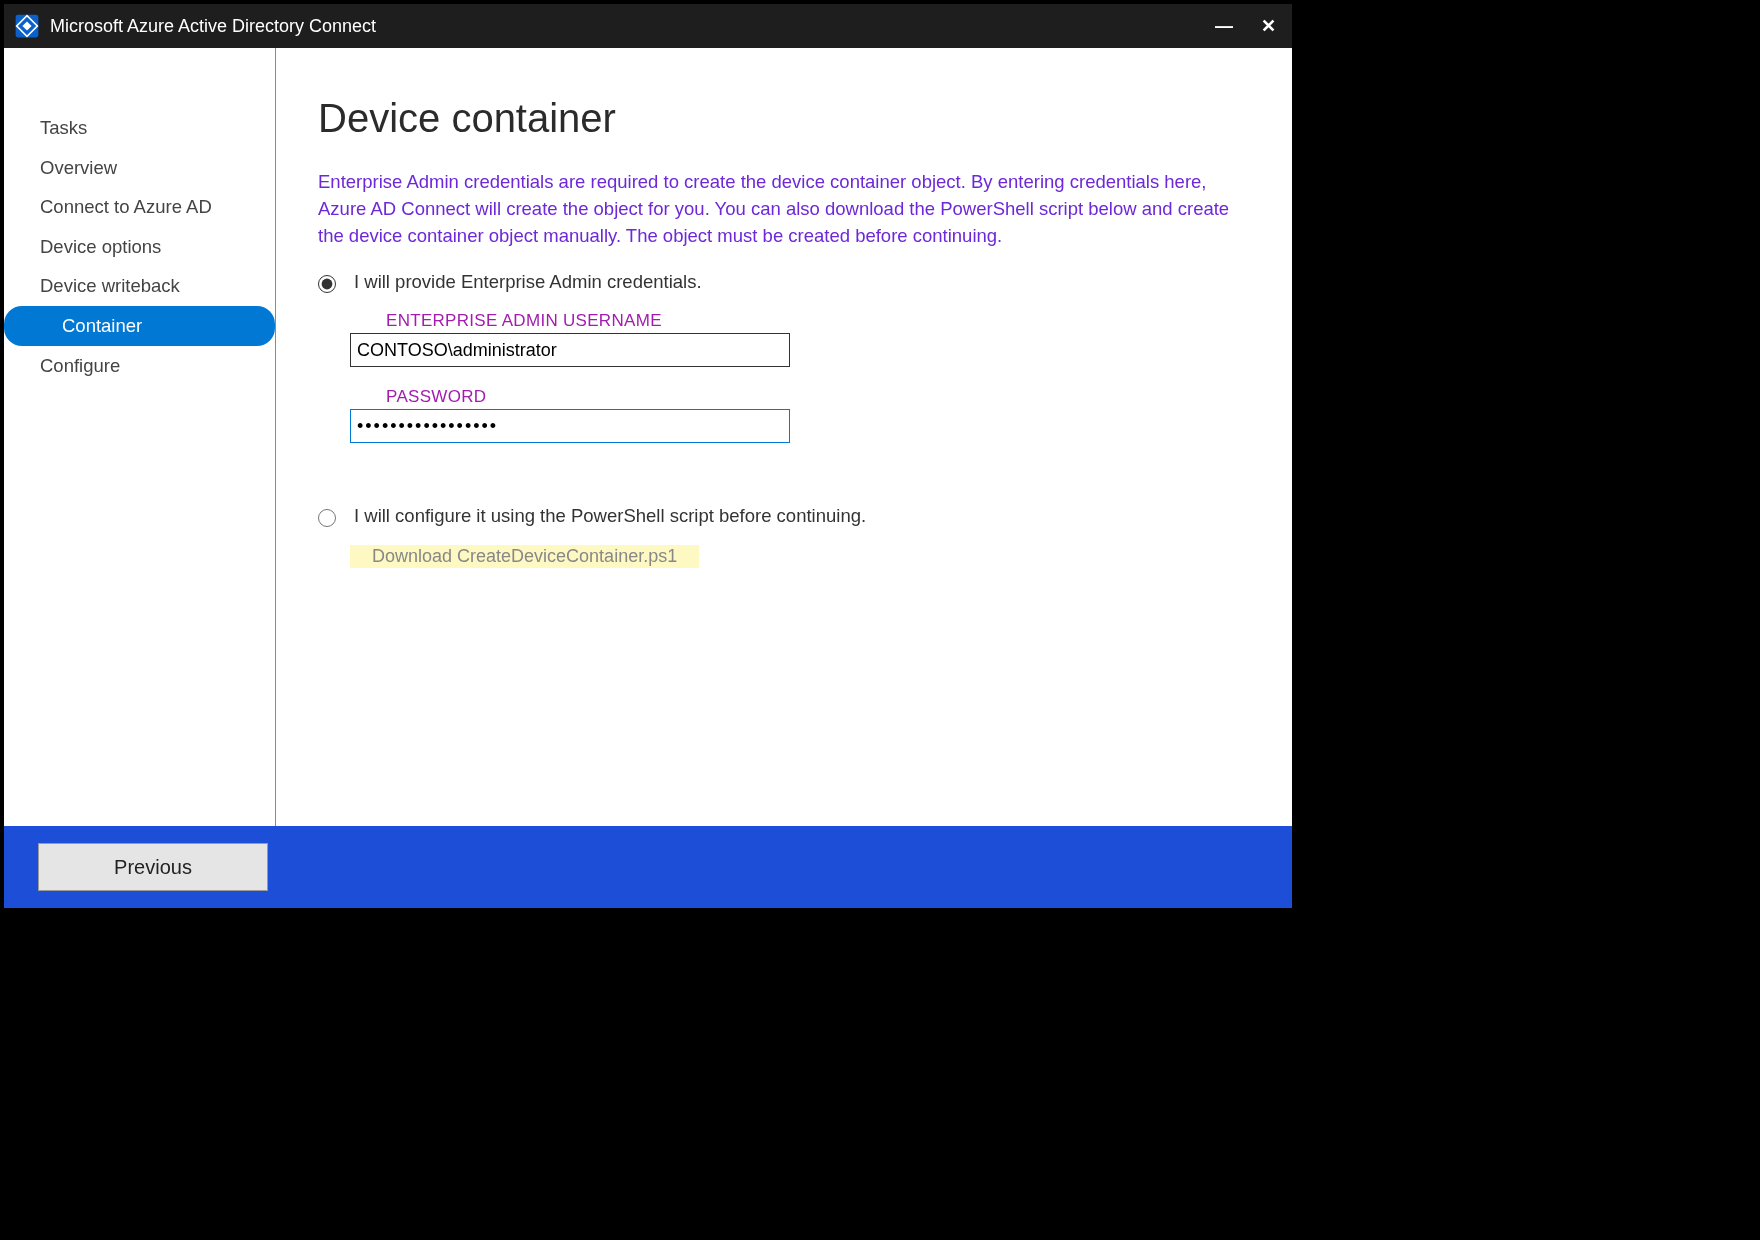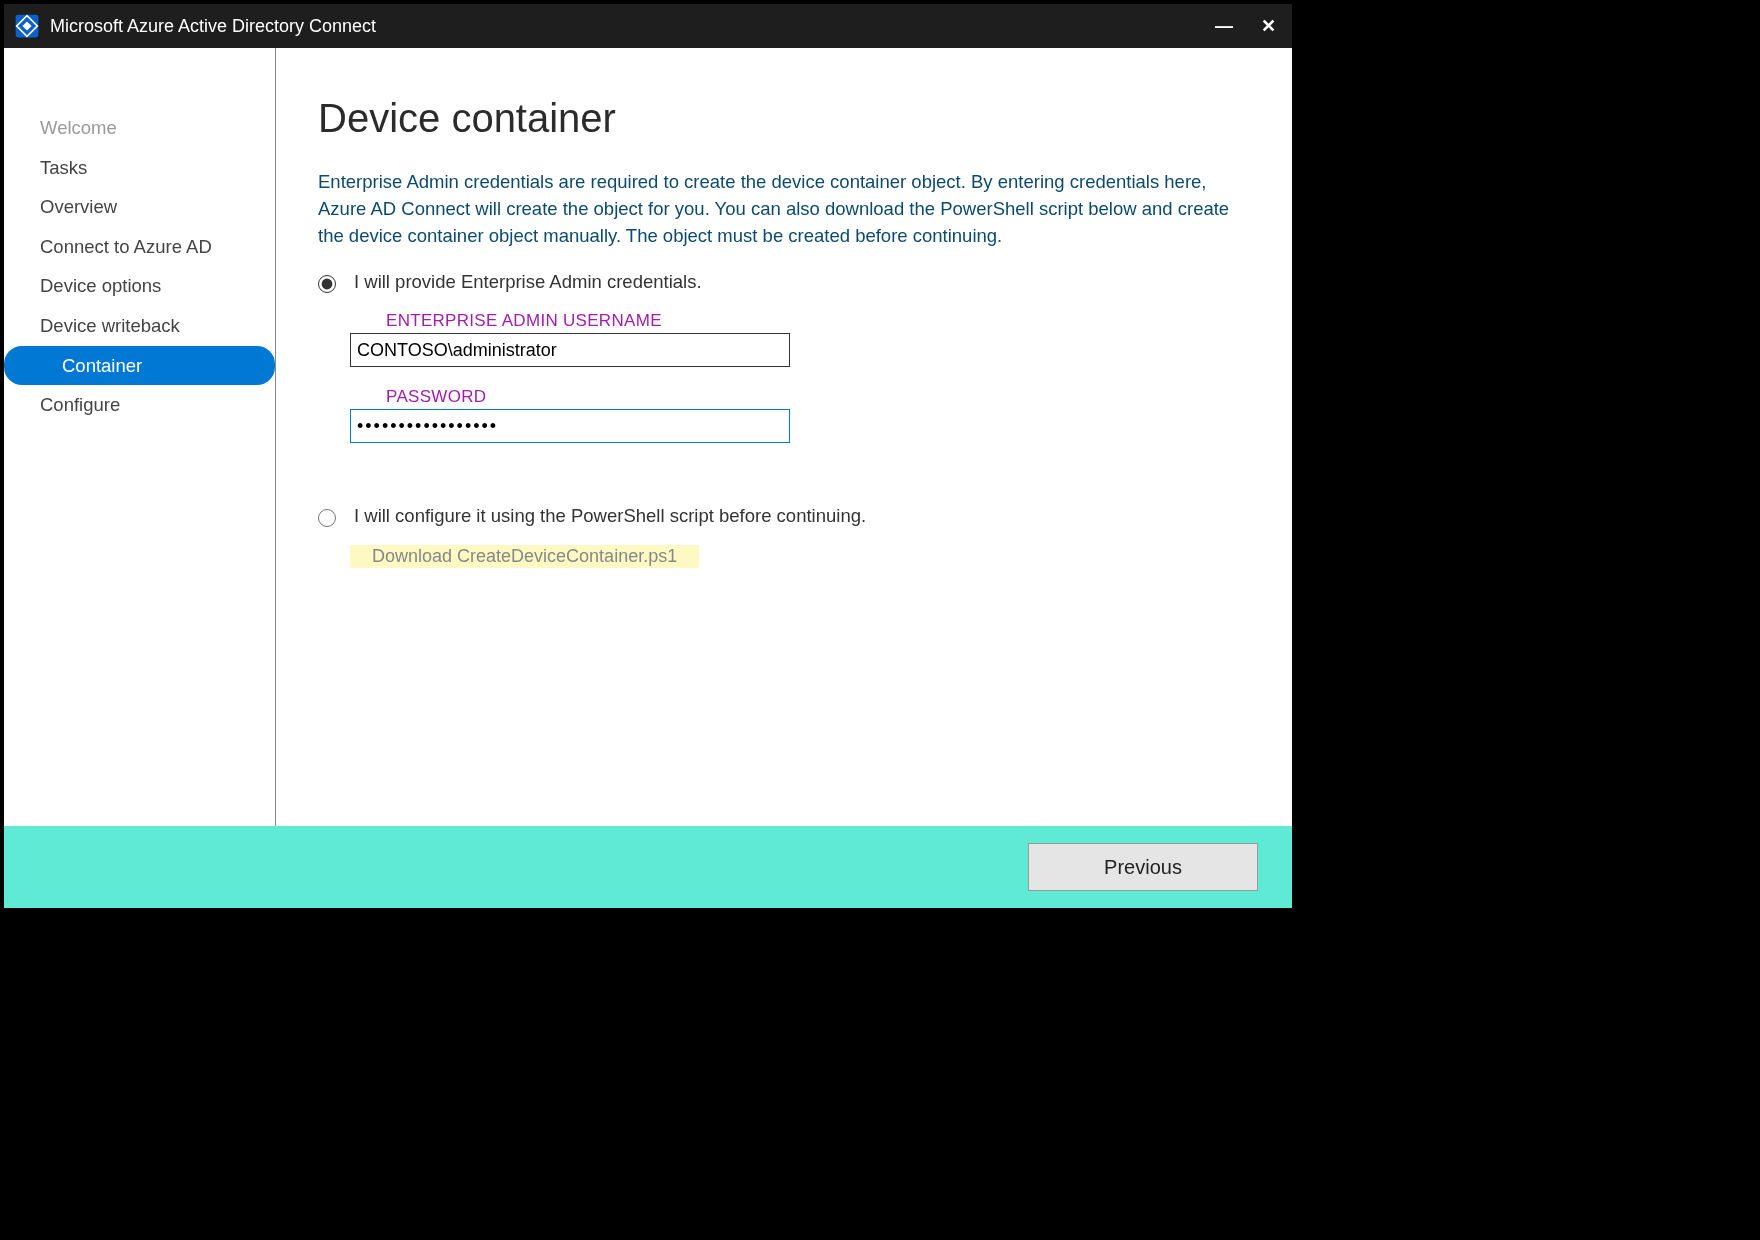--- a/index.html
+++ b/index.html
@@ -85,21 +85,21 @@
     color: #333;
   }
   .main h1 {
     font-size: 40px;
     font-weight: 300;
     color: #2b2b2b;
     margin-bottom: 28px;
   }
   .description {
     font-size: 18.5px;
-    color: #0c4a6e;
+    color: #6d28d9;
     line-height: 1.45;
     margin-bottom: 22px;
   }
   .radio-row {
     display: flex;
     align-items: flex-end;
     gap: 18px;
     margin-top: 6px;
     margin-bottom: 18px;
   }
@@ -141,24 +141,24 @@
     background: #fef9c3;
     color: #888;
     border: none;
     padding: 1px 22px;
     font-size: 18px;
     font-family: inherit;
     cursor: default;
   }
   .footer {
     height: 82px;
-    background: #5eead4;
-    display: flex;
-    align-items: center;
-    justify-content: flex-end;
+    background: #1d4ed8;
+    display: flex;
+    align-items: center;
+    justify-content: space-between;
     padding: 0 34px;
     gap: 62px;
   }
   .footer button {
     width: 230px;
     height: 48px;
     font-size: 20px;
     font-family: inherit;
     border: 1px solid #9a9a9a;
     cursor: pointer;
@@ -193,21 +193,20 @@
     <div class="win-controls">
       <span style="font-weight:bold;">—</span>
       <span style="font-weight:bold;">✕</span>
     </div>
   </div>
 
   <div class="body-area">
 
     <nav class="sidebar">
       <ul id="sidebar-list">
-          <li class="disabled">Welcome</li>
           <li>Tasks</li>
           <li>Overview</li>
           <li>Connect to Azure AD</li>
           <li>Device options</li>
           <li>Device writeback</li>
           <li class="indent active">Container</li>
           <li>Configure</li>
         </ul>
     </nav>
 

